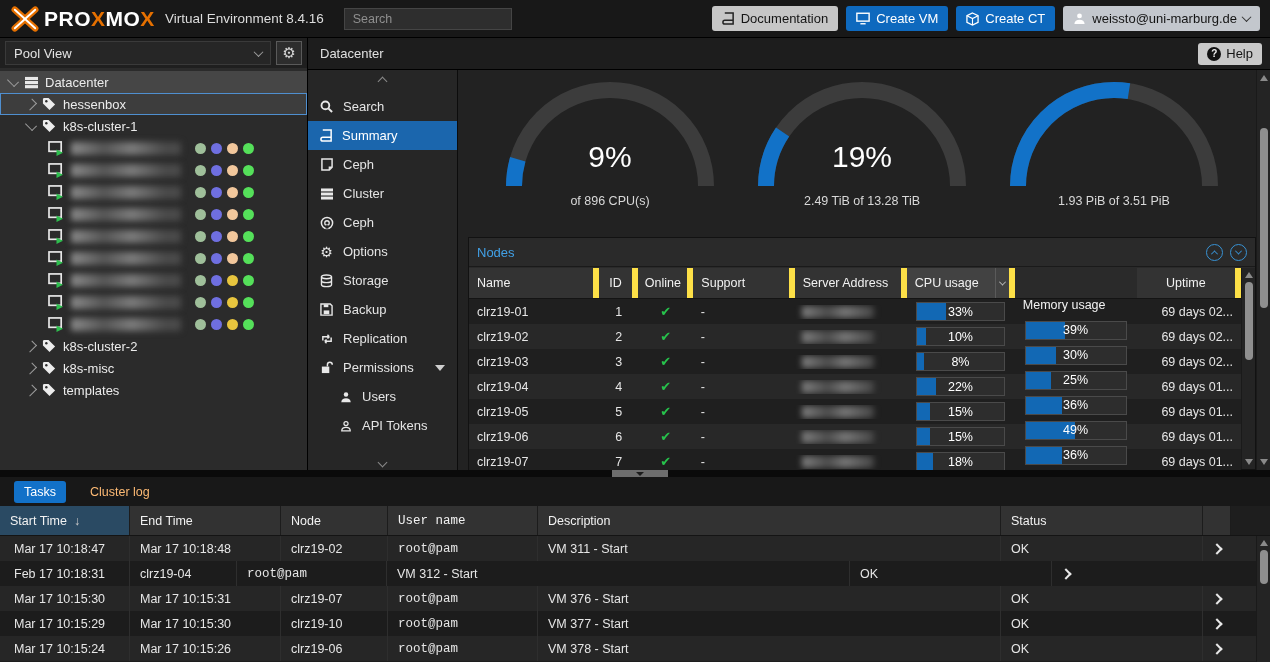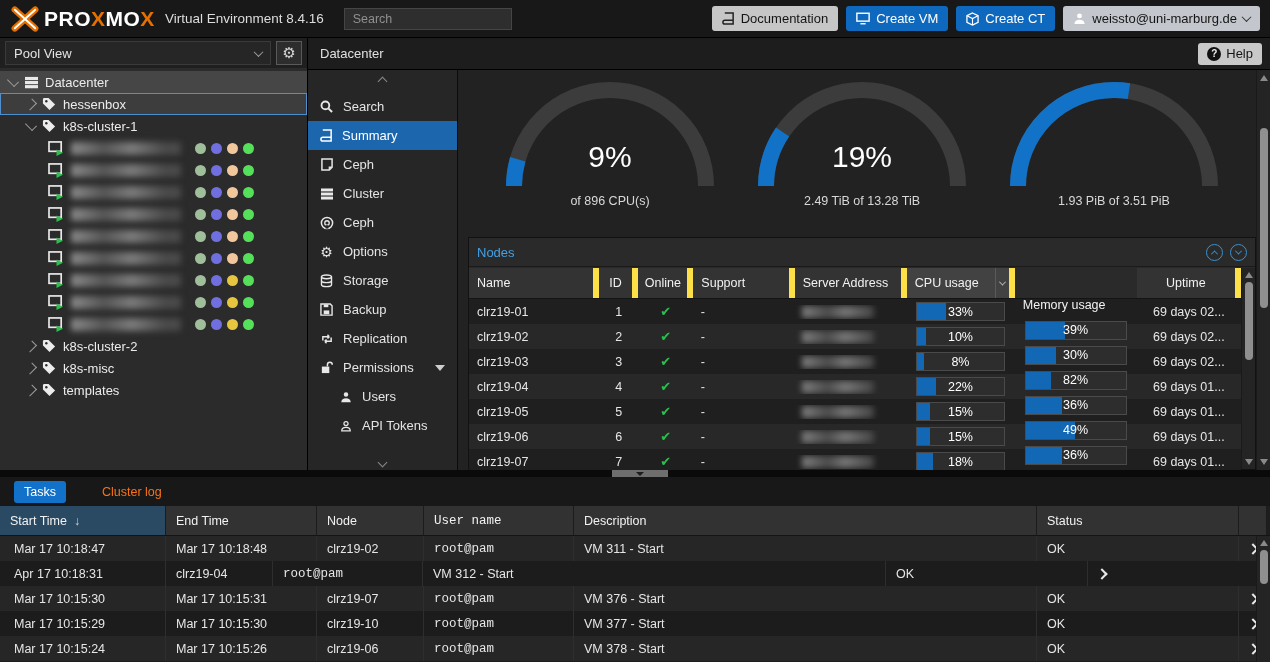--- a/index.html
+++ b/index.html
@@ -79,21 +79,21 @@
   .ntable { position:absolute; left:0; top:30px; right:14px; bottom:0; }
   .nhead { display:flex; height:31px; border-bottom:1px solid #141414; }
   .nhead .hc { background:#333; border-right:6px solid #fde047; display:flex; align-items:center; padding:0 8px; color:#f2f2f2; font-size:12.5px; cursor:pointer; }
   .nhead .hc.hl { background:#424242; padding-right:0; }
   .hc-menu { margin-left:auto; align-self:stretch; width:14px; border-left:1px solid #5a5a5a; display:flex; align-items:center; justify-content:center; }
   .hc-menu .chev { width:5px; height:5px; border-color:#bbb; }
   .nrow { display:flex; height:25px; align-items:center; cursor:pointer; }
   .nrow:nth-child(odd) { background:#282828; }
   .nrow:nth-child(even) { background:#1f1f1f; }
   .nc { padding:0 8px; font-size:12.5px; white-space:nowrap; overflow:hidden; }
-  .w-name{width:132px;} .w-id{width:40px;text-align:center;} .w-on{width:55px;text-align:center;} .w-sup{width:103px;} .w-addr{width:114px;} .w-cpu{width:110px;} .w-mem{width:124px;margin-top:37px;} .w-up{width:106px;text-align:center;}
+  .w-name{width:132px;} .w-id{width:40px;text-align:center;} .w-on{width:55px;text-align:center;} .w-sup{width:103px;} .w-addr{width:114px;} .w-cpu{width:110px;} .w-mem{width:124px;margin-top:37px;} .w-up{width:106px;text-align:right;}
   .okcheck { color:#27c24c; font-size:13px; }
   .blur-addr { display:inline-block; width:72px; height:12px; border-radius:2px; background:linear-gradient(90deg,#808080,#4d4d4d 35%,#777 60%,#454545); filter:blur(3px); vertical-align:middle; }
   .pbar { position:relative; height:19px; background:#2d2d2d; border:1px solid #4a4a4a; margin:0 2px; }
   .pfill { position:absolute; left:0; top:0; bottom:0; background:#1268b4; }
   .ptext { position:absolute; inset:0; display:flex; align-items:center; justify-content:center; color:#fff; font-size:12.5px; }
 
   
   .vscroll { position:absolute; width:14px; background:#242424; border-left:1px solid #1a1a1a; }
   .sb-arrow { position:absolute; left:3px; width:0; height:0; border-left:4px solid transparent; border-right:4px solid transparent; }
   .sb-arrow.up { border-bottom:6px solid #8a8a8a; }
@@ -102,32 +102,32 @@
   .content-sb { right:0; top:0; height:400px; }
   .nodes-sb { right:0; top:30px; bottom:0; }
 
   
   .splitter { position:absolute; left:0; top:470px; width:1270px; height:7px; background:#0a0a0a; }
   .split-handle { position:absolute; left:612px; top:0; width:56px; height:7px; background:#6e6e6e; display:flex; align-items:center; justify-content:center; cursor:row-resize; }
   .split-handle i { width:0; height:0; border-left:4px solid transparent; border-right:4px solid transparent; border-top:4px solid #1c1c1c; }
 
   
   .bottom { position:absolute; left:0; top:477px; width:1270px; height:185px; background:#1e1e1e; }
-  .tabs { height:29px; background:#181818; display:flex; align-items:center; gap:26px; padding-left:14px; }
-  .tab { height:22px; display:flex; align-items:center; padding:0 10px; border-radius:3px; font-size:12.5px; cursor:pointer; color:#f97316; }
+  .tabs { height:29px; background:#181818; display:flex; align-items:center; gap:14px; padding-left:14px; }
+  .tab { height:22px; display:flex; align-items:center; padding:0 10px; border-radius:3px; font-size:12.5px; cursor:pointer; color:#fdba74; }
   .tab.active { background:#1271c8; color:#fff; }
   .thead { display:flex; height:30px; border-bottom:1px solid #141414; }
   .thead .hc { background:#323232; border-right:1px solid #1c1c1c; display:flex; align-items:center; padding:0 10px; color:#f2f2f2; font-size:12.5px; cursor:pointer; }
   .thead .hc.sorted { background:#2a4a63; }
   .sort-arrow { margin-left:7px; color:#c9c9c9; }
   .trow2 { display:flex; height:25px; align-items:center; cursor:pointer; }
   .trow2:nth-child(odd) { background:#262626; }
   .trow2:nth-child(even) { background:#1c1c1c; }
   .tc { padding:0 10px; font-size:12.5px; white-space:nowrap; overflow:hidden; border-right:1px solid #2e2e2e; height:100%; display:flex; align-items:center; }
-  .c-start{width:166px; padding-left:14px;} .c-end{width:151px;} .c-node{width:107px;} .c-user{width:150px;font-family:Liberation Mono, monospace;} .c-desc{width:463px;} .c-status{width:202px;} .c-go{width:28px; border-right:none; justify-content:center;}
+  .c-start{width:130px; padding-left:14px;} .c-end{width:151px;} .c-node{width:107px;} .c-user{width:150px;font-family:Liberation Mono, monospace;} .c-desc{width:463px;} .c-status{width:202px;} .c-go{width:28px; border-right:none; justify-content:center;}
   .row-chev { width:8px; height:8px; border-right:2.5px solid #e8e8e8; border-bottom:2.5px solid #e8e8e8; transform:rotate(-45deg); }
   .tasks-sb { right:0; top:59px; height:126px; }
 </style>
 </head>
 <body>
 
 <div class="topbar">
   <div class="brand">
     <svg class="brand-x" viewBox="0 0 32 28">
       <g stroke="#e57000" stroke-width="7" stroke-linecap="round">
@@ -635,21 +635,21 @@
         <div class="nc w-addr"><span class="blur-addr"></span></div>
         <div class="nc w-cpu">
             <div class="pbar">
               <div class="pfill" style="width: 8%;"></div>
               <div class="ptext">8%</div>
             </div>
           </div>
         <div class="nc w-mem">
             <div class="pbar">
               <div class="pfill" style="width: 25%;"></div>
-              <div class="ptext">82%</div>
+              <div class="ptext">25%</div>
             </div>
           </div>
         <div class="nc w-up">69 days 02...</div>
       </div>
       <div class="nrow">
         <div class="nc w-name">clrz19-04</div>
         <div class="nc w-id">4</div>
         <div class="nc w-on"><span class="okcheck">✔</span></div>
         <div class="nc w-sup">-</div>
         <div class="nc w-addr"><span class="blur-addr"></span></div>
@@ -781,21 +781,21 @@
     <div class="tc c-end">Mar 17 10:18:48</div>
     <div class="tc c-node">clrz19-02</div>
     <div class="tc c-user">root@pam</div>
     <div class="tc c-desc">VM 311 - Start</div>
     <div class="tc c-status">OK</div>
     <div class="tc c-go">
         <span class="row-chev"></span>
       </div>
   </div>
   <div class="trow2">
-    <div class="tc c-start">Apr 17 10:18:31</div>
+    <div class="tc c-start">Feb 17 10:18:31</div>
     <div class="tc c-node">clrz19-04</div>
     <div class="tc c-user">root@pam</div>
     <div class="tc c-desc">VM 312 - Start</div>
     <div class="tc c-status">OK</div>
     <div class="tc c-go">
         <span class="row-chev"></span>
       </div>
   </div>
   <div class="trow2">
     <div class="tc c-start">Mar 17 10:15:30</div>

